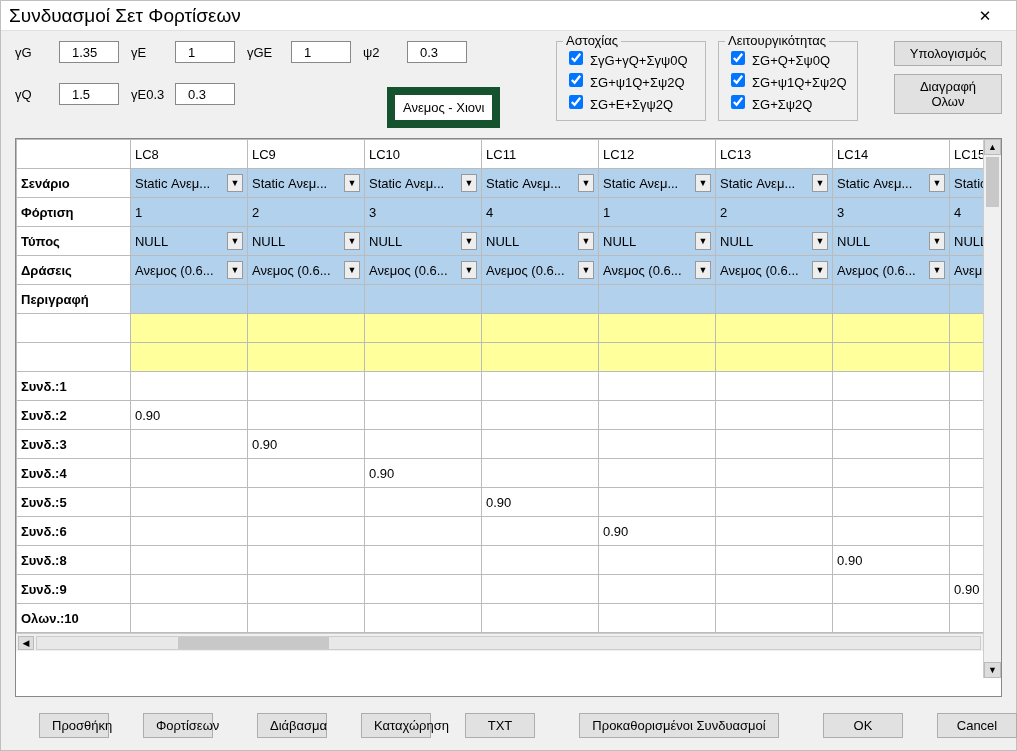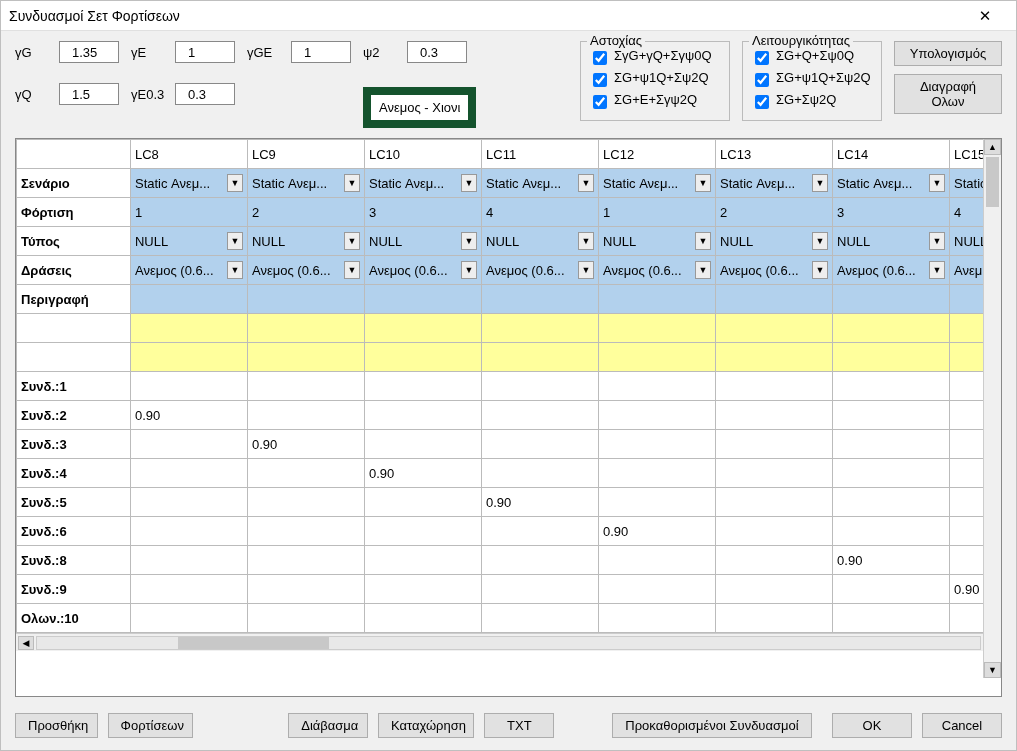--- a/index.html
+++ b/index.html
@@ -19,21 +19,21 @@
   flex-direction: column;
 }
 .titlebar {
   height: 30px;
   background: #fff;
   display: flex;
   align-items: center;
   padding: 0 8px;
   border-bottom: 1px solid #e0e0e0;
 }
-.titlebar .title { flex: 1; font-size: 14px; }
+.titlebar .title { flex: 1; font-size: 19px; }
 .titlebar .close {
   width: 46px; height: 30px;
   display: flex; align-items: center; justify-content: center;
   font-size: 15px; cursor: pointer;
 }
 .topbar {
   padding: 10px 14px 6px 14px;
   display: flex;
   align-items: flex-start;
   gap: 12px;
@@ -47,32 +47,33 @@
   background: #fff; font-family: inherit; font-size: 13px;
 }
 .btn {
   background: #e1e1e1;
   border: 1px solid #adadad;
   padding: 4px 12px;
   font-family: inherit;
   font-size: 13px;
   cursor: pointer;
   min-height: 24px;
+  margin-left: 24px;
 }
 .btn.wind { background:#fff; border:8px solid #14532d; padding:5px 8px;}
 .fieldset {
   border: 1px solid #bbb;
   padding: 4px 8px 6px 8px;
   position: relative;
 }
 .fieldset .legend {
   position: absolute; top: -9px; left: 6px;
   background: #f0f0f0; padding: 0 3px; font-size: 13px;
 }
-.check-row { display:flex; align-items:flex-start; gap:4px; margin:2px 0; }
+.check-row { display:flex; align-items:flex-end; gap:4px; margin:2px 0; }
 .check-row input { width:14px; height:14px; }
 .right-btns { display:flex; flex-direction:column; gap:8px; }
 .right-btns .btn { width:108px; }
 
 .gridwrap {
   flex: 1;
   margin: 4px 14px 8px 14px;
   border: 1px solid #888;
   background: #fff;
   overflow: auto;

